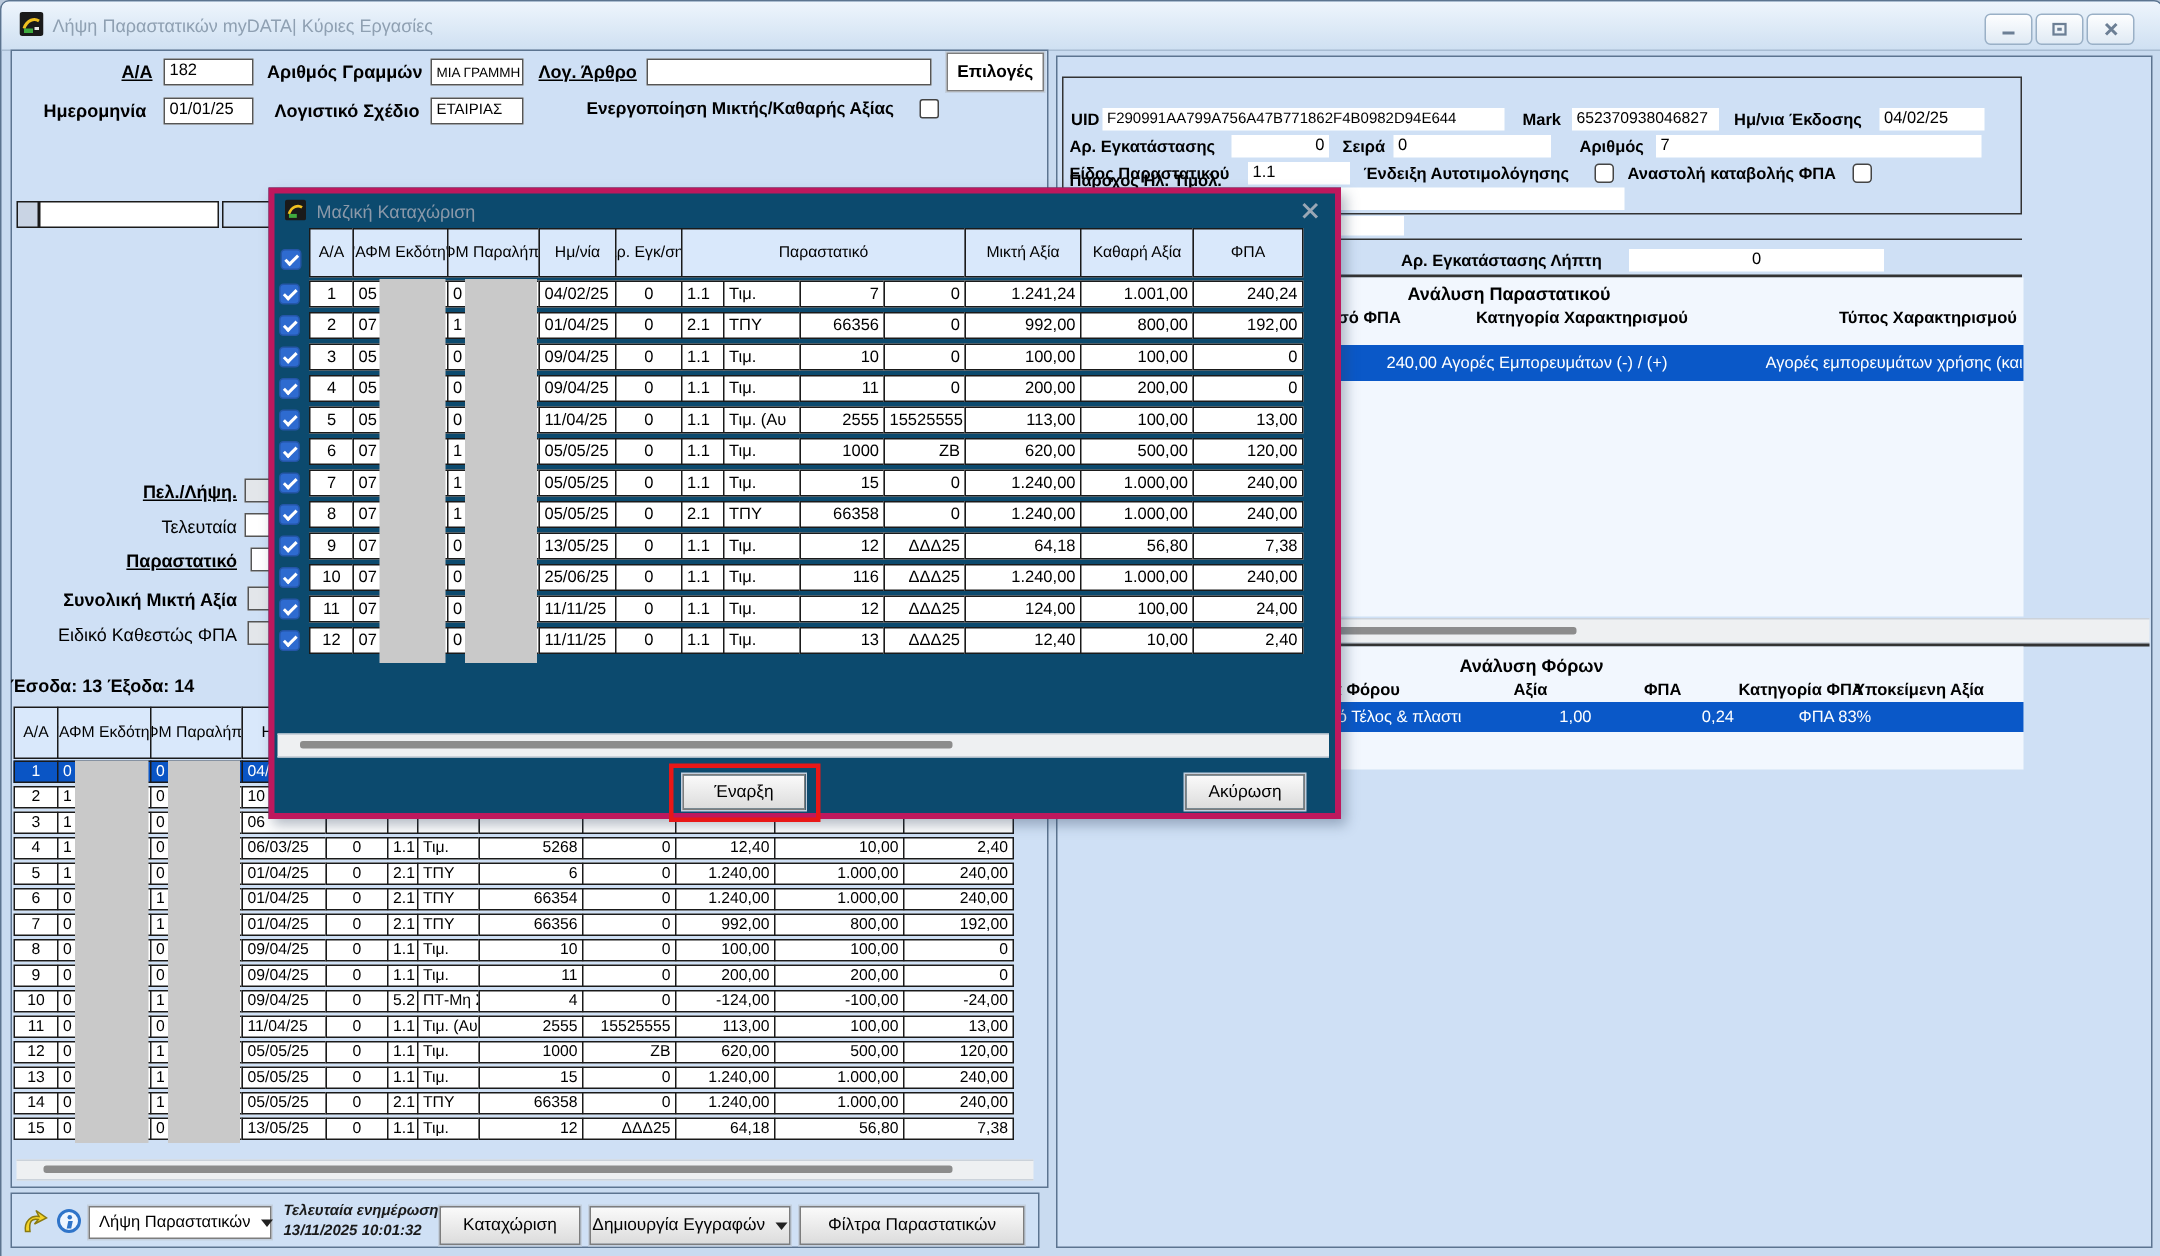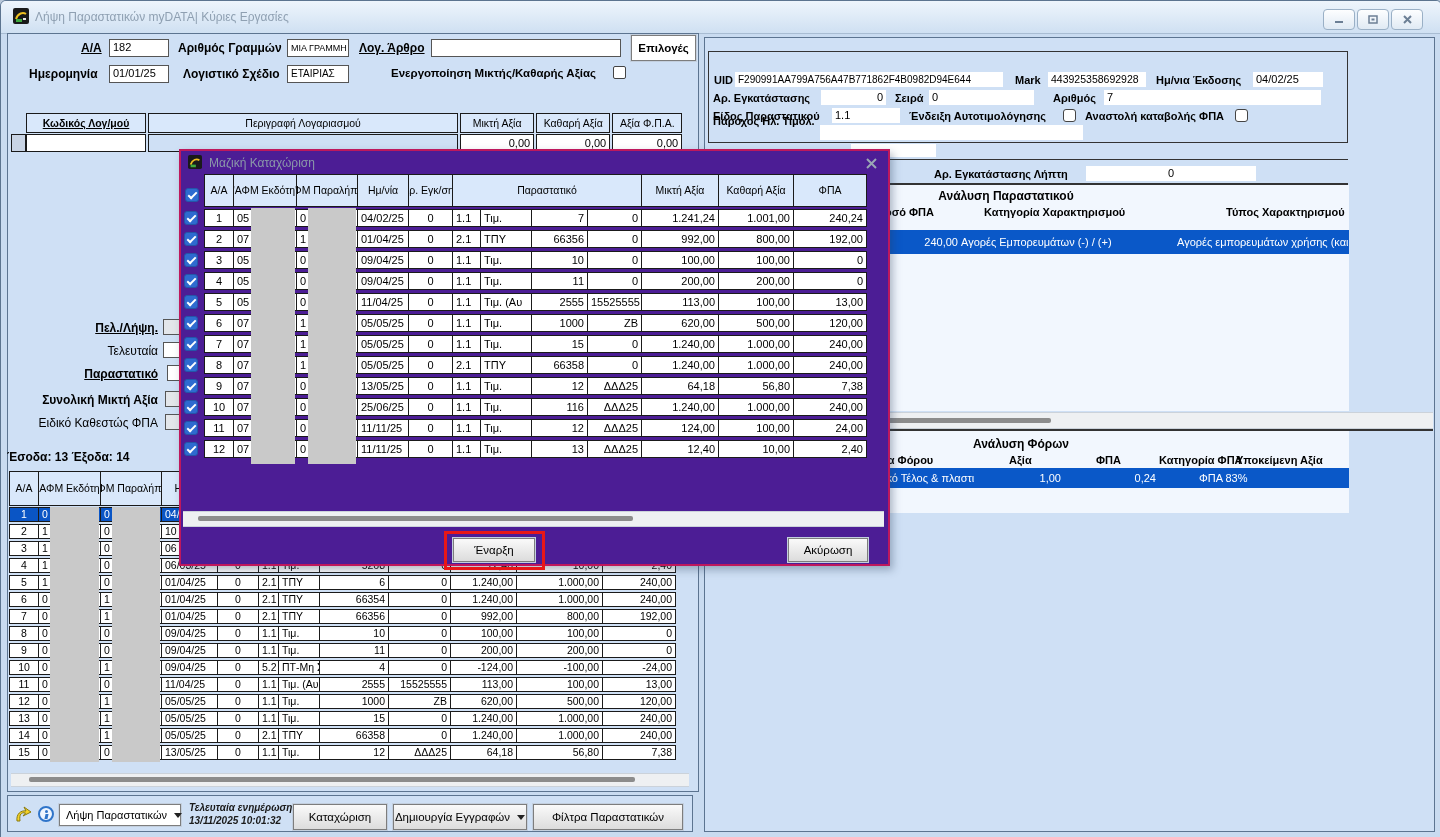--- a/index.html
+++ b/index.html
@@ -29,22 +29,22 @@
   .sel .cell{background:#0a55c5;color:#fff;}
   .hcell{display:inline-flex;align-items:center;justify-content:center;text-align:center;
          background:#d9e8fb;border:1px solid #1a1a1a;margin-right:-1px;box-sizing:border-box;
          font-size:10.5px;line-height:11px;padding:0 1px;vertical-align:top;overflow:hidden;}
   .bcheck{display:inline-block;width:14px;height:14px;border-radius:3px;background:#2e6bd0;
           border:1px solid #2456a8;position:relative;vertical-align:top;box-sizing:border-box;}
   .bcheck::after{content:"";position:absolute;left:4px;top:1px;width:3px;height:7px;
           border:solid #fff;border-width:0 2px 2px 0;transform:rotate(45deg);}
   .red-strip{position:absolute;background:#c9c9c9;z-index:6;}
   
-  #modal{position:absolute;left:178px;top:148px;width:707px;height:413px;background:#4c1d95;
-         border:2px solid #be185d;box-shadow:3px 4px 8px rgba(40,60,90,.35);z-index:10;}
+  #modal{position:absolute;left:178px;top:124px;width:707px;height:413px;background:#0c4a6e;
+         border:4px solid #be185d;box-shadow:3px 4px 8px rgba(40,60,90,.35);z-index:10;}
   .mtitle{position:absolute;top:0;left:0;width:100%;height:24px;}
   .scroll-track{position:absolute;background:#eef0f2;border-top:1px solid #cbd2da;border-bottom:1px solid #cbd2da;}
   .scroll-thumb{position:absolute;background:#8c8c8c;border-radius:2px;}
   .redbox{position:absolute;border:3px solid #e81717;z-index:12;}
   .section{position:absolute;background:#f2f7fe;}
   .bluerow{position:absolute;background:#0a58c8;color:#fff;font-size:11px;}
   .wh{color:#fff;position:absolute;font-size:11px;white-space:nowrap;}
   .rlbl{position:absolute;font-size:11px;font-weight:bold;white-space:nowrap;}
   .tri{display:inline-block;width:0;height:0;border-left:4px solid transparent;
        border-right:4px solid transparent;border-top:5px solid #222;margin-left:7px;}
@@ -96,27 +96,20 @@
   <span class="lbl u" style="left:358px;top:40px;">Λογ. Άρθρο</span>
   <span class="fld" style="left:430px;top:38px;width:190px;height:18px;"></span>
   <span class="btn" style="left:630px;top:34px;width:63px;height:24px;background:#fff;font-weight:bold;">Επιλογές</span>
   <span class="lbl" style="left:28px;top:66px;">Ημερομηνία</span>
   <span class="fld" style="left:108px;top:64px;width:60px;height:18px;">01/01/25</span>
   <span class="lbl" style="left:182px;top:66px;">Λογιστικό Σχέδιο</span>
   <span class="fld" style="left:286px;top:64px;width:62px;height:18px;font-size:10px;">ΕΤΑΙΡΙΑΣ</span>
   <span class="lbl" style="left:390px;top:66px;font-size:11.5px;">Ενεργοποίηση Μικτής/Καθαρής Αξίας</span>
   <span class="chk" style="left:612px;top:65px;"></span>
 
-  <div class="trow" style="left:25px;top:112px;">
-    <span class="hcell" style="width:120px;height:20px;font-weight:bold;text-decoration:underline;">Κωδικός Λογ/μού</span>
-    <span class="hcell" style="width:310px;height:20px;">Περιγραφή Λογαριασμού</span>
-    <span class="hcell" style="width:74px;height:20px;">Μικτή Αξία</span>
-    <span class="hcell" style="width:74px;height:20px;">Καθαρή Αξία</span>
-    <span class="hcell" style="width:70px;height:20px;">Αξία Φ.Π.Α.</span>
-  </div>
   <span class="abs" style="left:10px;top:133px;width:15px;height:18px;background:#c9d4e4;border:1px solid #1a1a1a;box-sizing:border-box;"></span>
   <div class="trow" style="left:25px;top:133px;">
     <span class="cell" style="width:120px;height:18px;line-height:16px;"></span>
     <span class="cell" style="width:310px;height:18px;line-height:16px;background:transparent;"></span>
     <span class="cell" style="width:74px;height:18px;line-height:16px;text-align:right;">0,00</span>
     <span class="cell" style="width:74px;height:18px;line-height:16px;text-align:right;">0,00</span>
     <span class="cell" style="width:70px;height:18px;line-height:16px;text-align:right;">0,00</span>
   </div>
 
   <span class="lbl u" style="left:0;top:320px;width:157px;text-align:right;">Πελ./Λήψη.</span>
@@ -155,21 +148,21 @@
   <div class="red-strip" style="left:111px;top:506px;width:48px;height:255px;"></div>
   <div class="scroll-track" style="left:10px;top:772px;width:678px;height:12px;">
     <div class="scroll-thumb" style="left:18px;top:3px;width:606px;height:5px;"></div>
   </div>
 
   <div class="frame" style="left:703px;top:36px;width:731px;height:795px;background:#cfe0f5;"></div>
   <div class="frame" style="left:707px;top:50px;width:640px;height:92px;border-color:#333;"></div>
   <span class="rlbl" style="left:713px;top:73px;">UID</span>
   <span class="fld noborder" style="left:734px;top:71px;width:268px;height:15px;font-size:10px;">F290991AA799A756A47B771862F4B0982D94E644</span>
   <span class="rlbl" style="left:1014px;top:73px;">Mark</span>
-  <span class="fld noborder" style="left:1047px;top:71px;width:98px;height:15px;font-size:10.5px;">443925358692928</span>
+  <span class="fld noborder" style="left:1047px;top:71px;width:98px;height:15px;font-size:10.5px;">652370938046827</span>
   <span class="rlbl" style="left:1155px;top:73px;">Ημ/νια Έκδοσης</span>
   <span class="fld noborder" style="left:1252px;top:71px;width:70px;height:15px;">04/02/25</span>
   <span class="rlbl" style="left:712px;top:91px;">Αρ. Εγκατάστασης</span>
   <span class="fld noborder" style="left:820px;top:89px;width:65px;height:15px;text-align:right;">0</span>
   <span class="rlbl" style="left:894px;top:91px;">Σειρά</span>
   <span class="fld noborder" style="left:928px;top:89px;width:105px;height:15px;">0</span>
   <span class="rlbl" style="left:1052px;top:91px;">Αριθμός</span>
   <span class="fld noborder" style="left:1103px;top:89px;width:217px;height:15px;">7</span>
   <span class="rlbl" style="left:712px;top:109px;">Είδος Παραστατικού</span>
   <span class="fld noborder" style="left:831px;top:107px;width:68px;height:15px;">1.1</span>

